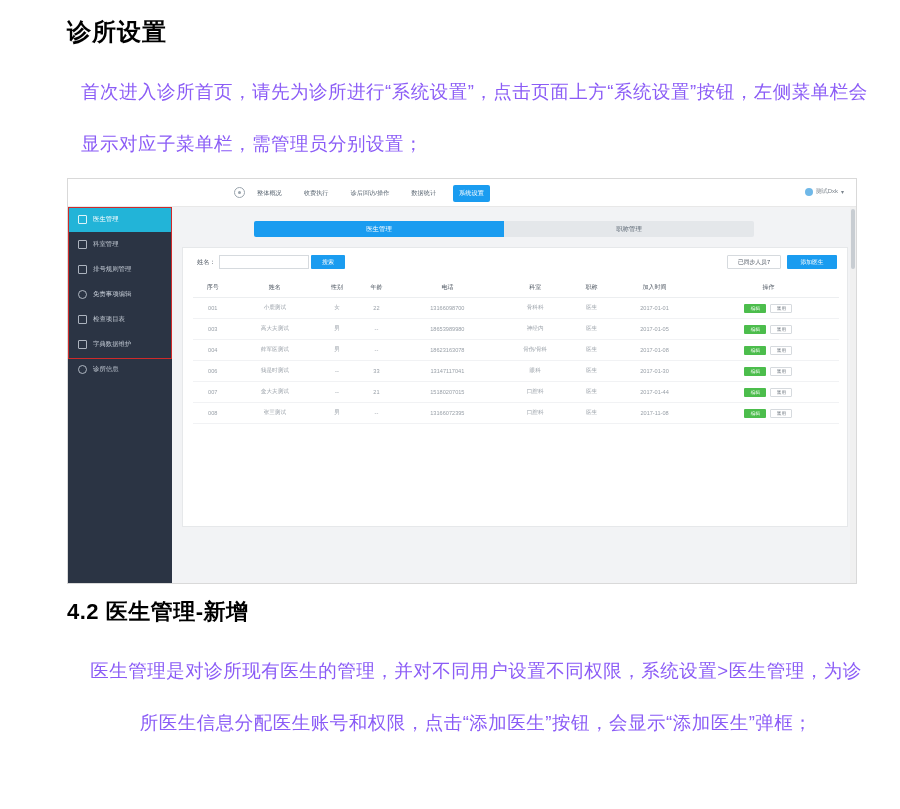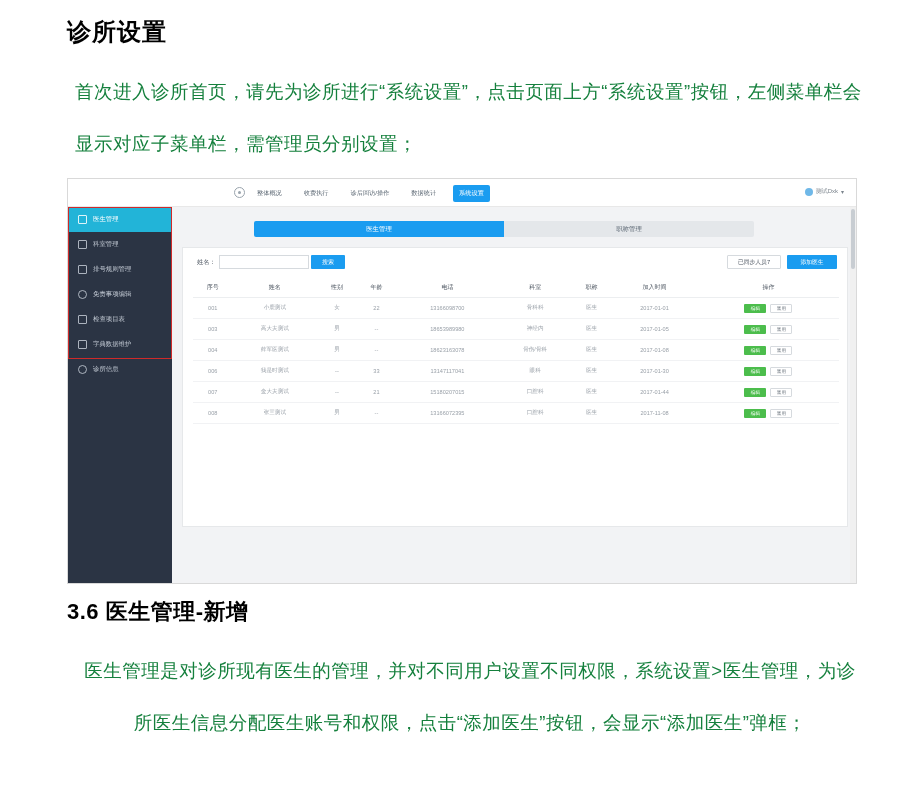--- a/index.html
+++ b/index.html
@@ -24,25 +24,25 @@
     position: absolute;
     left: 58px;
     top: 16px;
     font-size: 24px;
     font-weight: bold;
     letter-spacing: 1px;
     color: #000;
   }
   .doc-para {
     position: absolute;
-    left: 66px;
+    left: 72px;
     width: 790px;
     font-size: 18.5px;
     line-height: 52px;
-    color: #15803d;
+    color: #8b5cf6;
     letter-spacing: 0.5px;
   }
   .para-1 { top: 66px; }
   .heading-2 {
     position: absolute;
     left: 58px;
     top: 597px;
     font-size: 22px;
     font-weight: bold;
     letter-spacing: 0.5px;
@@ -500,16 +500,16 @@
           </tbody>
         </table>
       </div>
     </div>
 
     <div class="shot-scrollbar">
         <i></i>
       </div>
   </div>
 
-  <div class="heading-2">3.6 医生管理-新增</div>
+  <div class="heading-2">4.2 医生管理-新增</div>
   <div class="doc-para para-2">医生管理是对诊所现有医生的管理，并对不同用户设置不同权限，系统设置&gt;医生管理，为诊所医生信息分配医生账号和权限，点击“添加医生”按钮，会显示“添加医生”弹框；</div>
 
 </div>
 
 </body></html>

